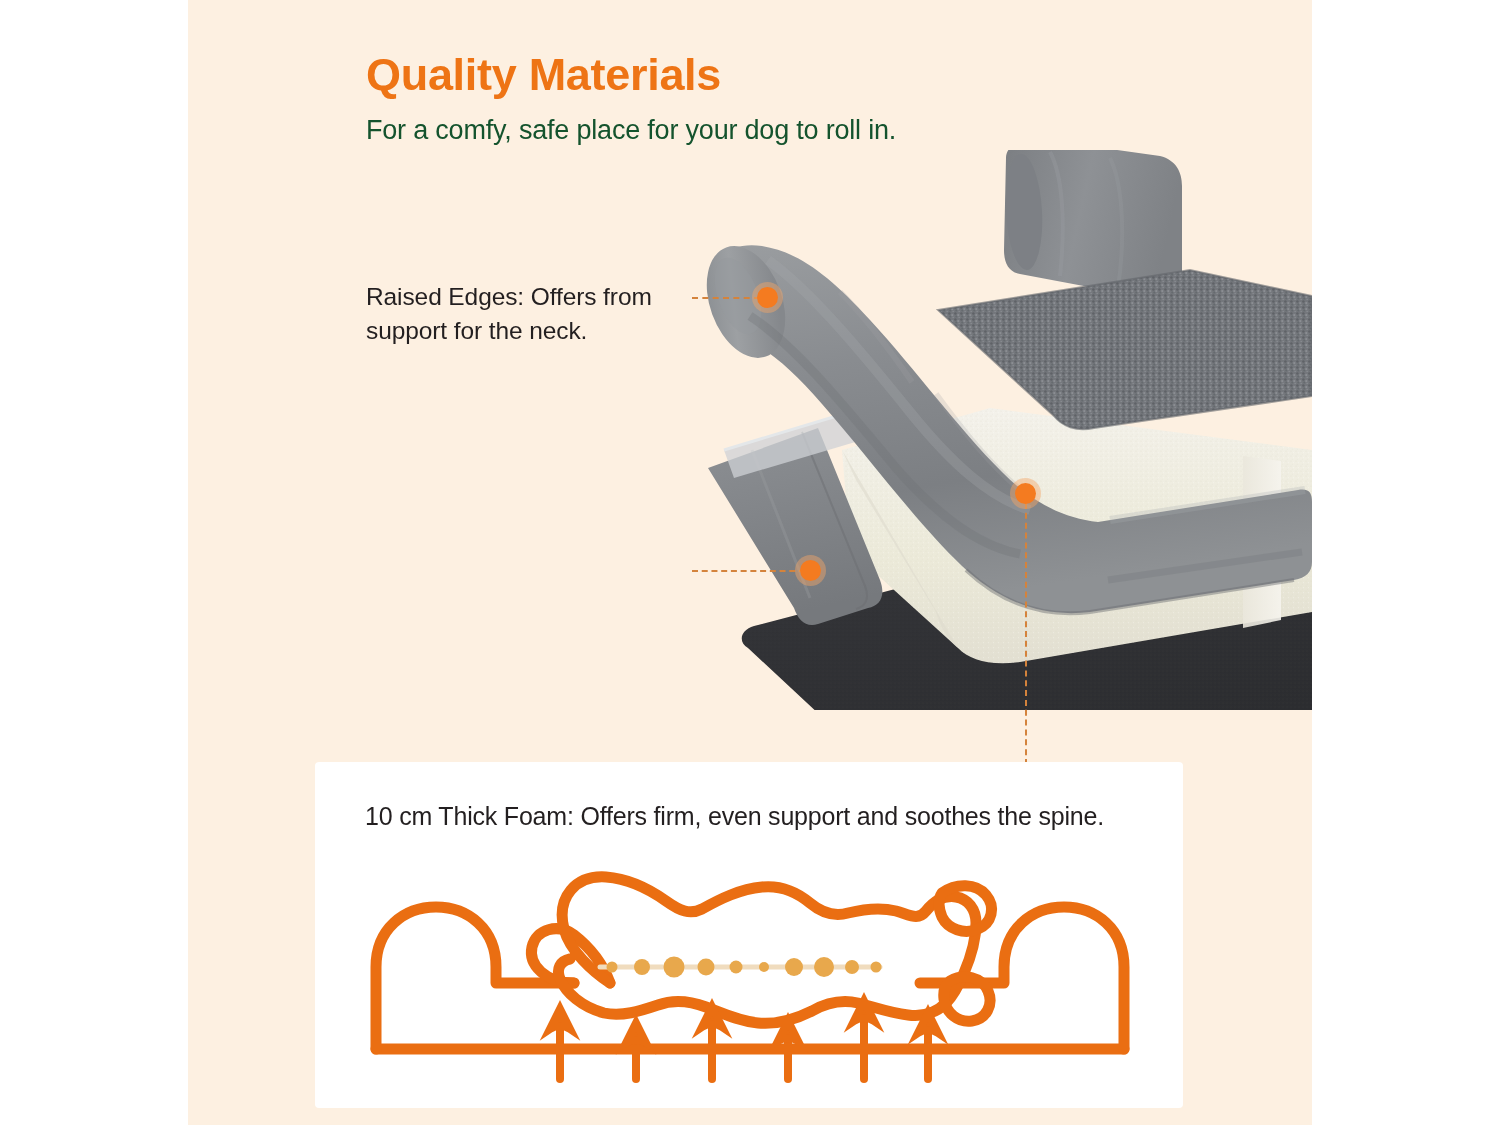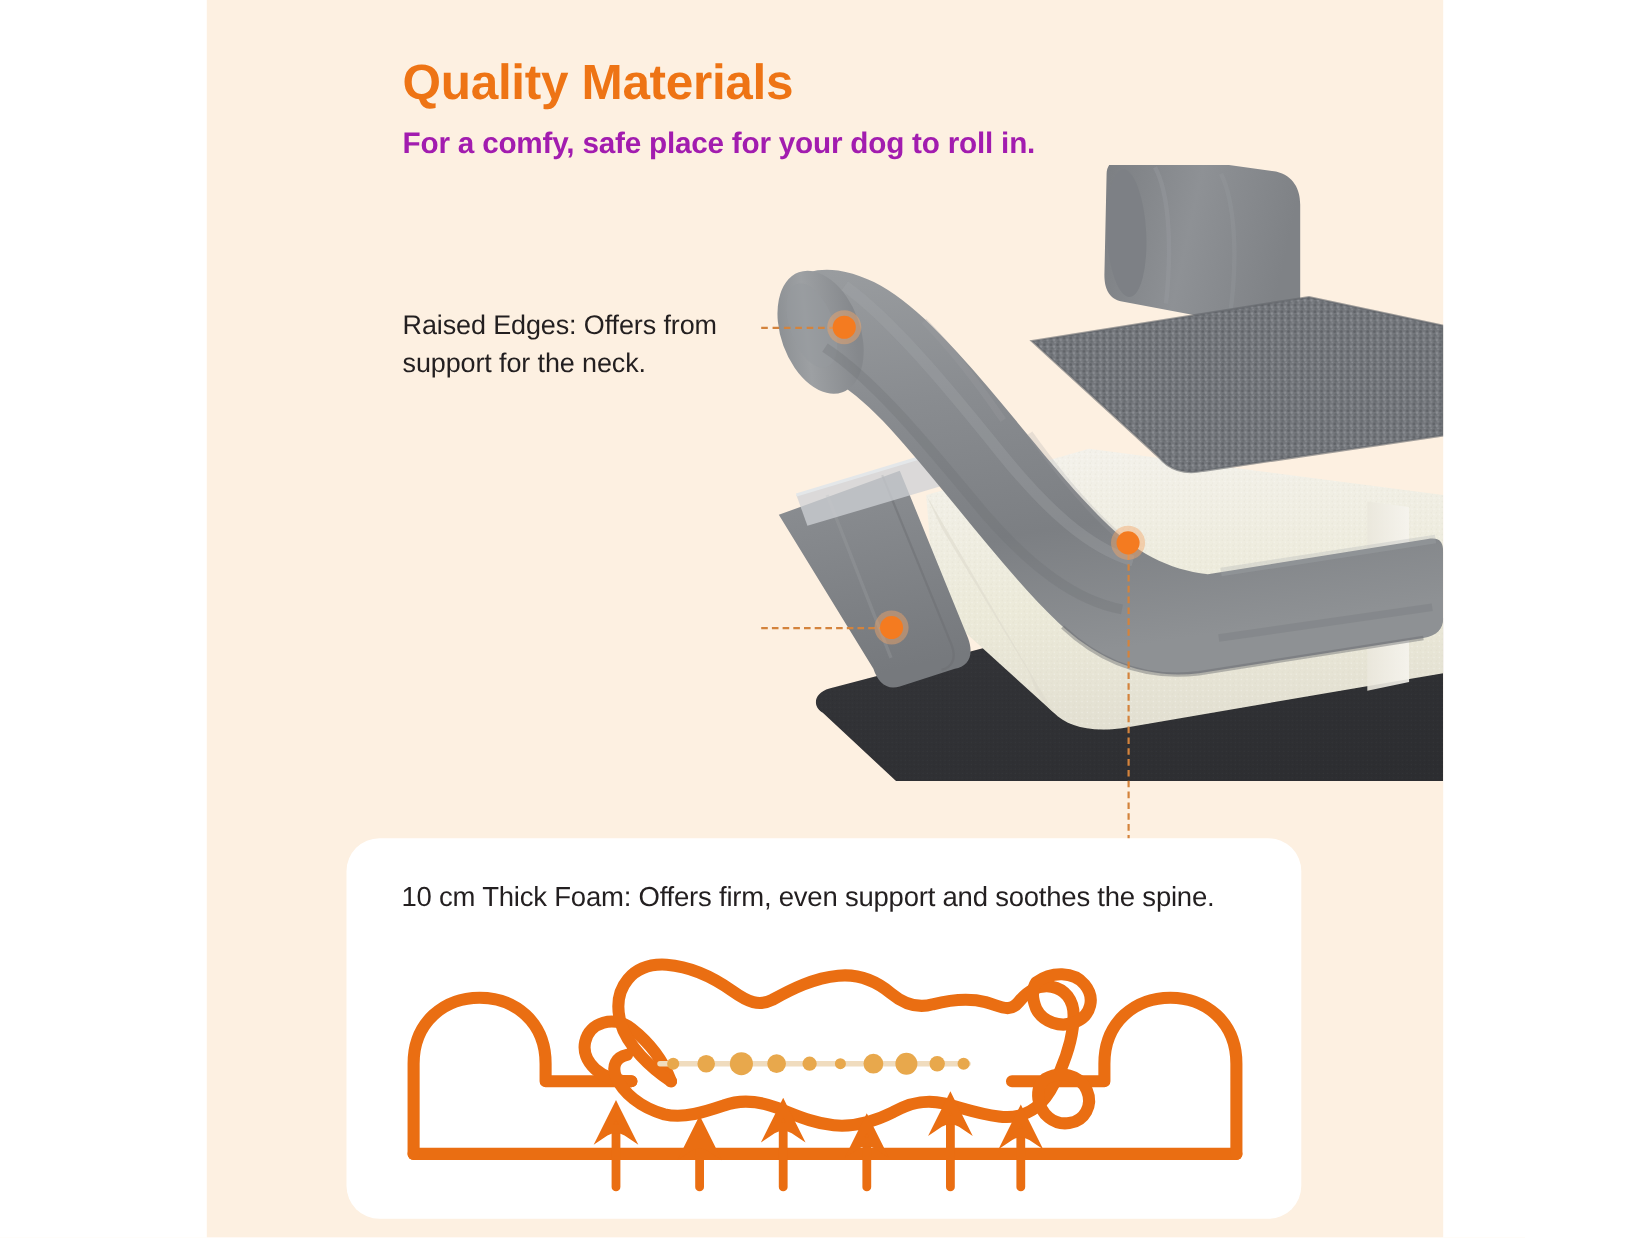--- a/index.html
+++ b/index.html
@@ -39,22 +39,22 @@
     margin: 0;
     font-size: 45px;
     font-weight: bold;
     color: #EE7415;
     letter-spacing: -0.3px;
     line-height: 1.1;
   }
   #subtitle {
     margin: 14px 0 0 0;
     font-size: 27px;
-    font-weight: 700;
-    color: #a21caf;
+    font-weight: 400;
+    color: #14532d;
     letter-spacing: -0.2px;
     line-height: 1.2;
   }
   
   #product-photo {
     position: absolute;
     left: 690px;
     top: 150px;
     width: 622px;
     height: 560px;
@@ -99,21 +99,21 @@
   #leader-foam { left: 1025px; top: 503px; height: 262px; }
 
   
   #foam-card {
     position: absolute;
     left: 315px;
     top: 762px;
     width: 868px;
     height: 346px;
     background: #FFFFFF;
-    border-radius: 30px;
+    border-radius: 4px;
   }
   #foam-caption {
     position: absolute;
     left: 50px;
     top: 38px;
     right: 30px;
     font-size: 25px;
     color: #231F20;
     letter-spacing: -0.2px;
     line-height: 1.3;

